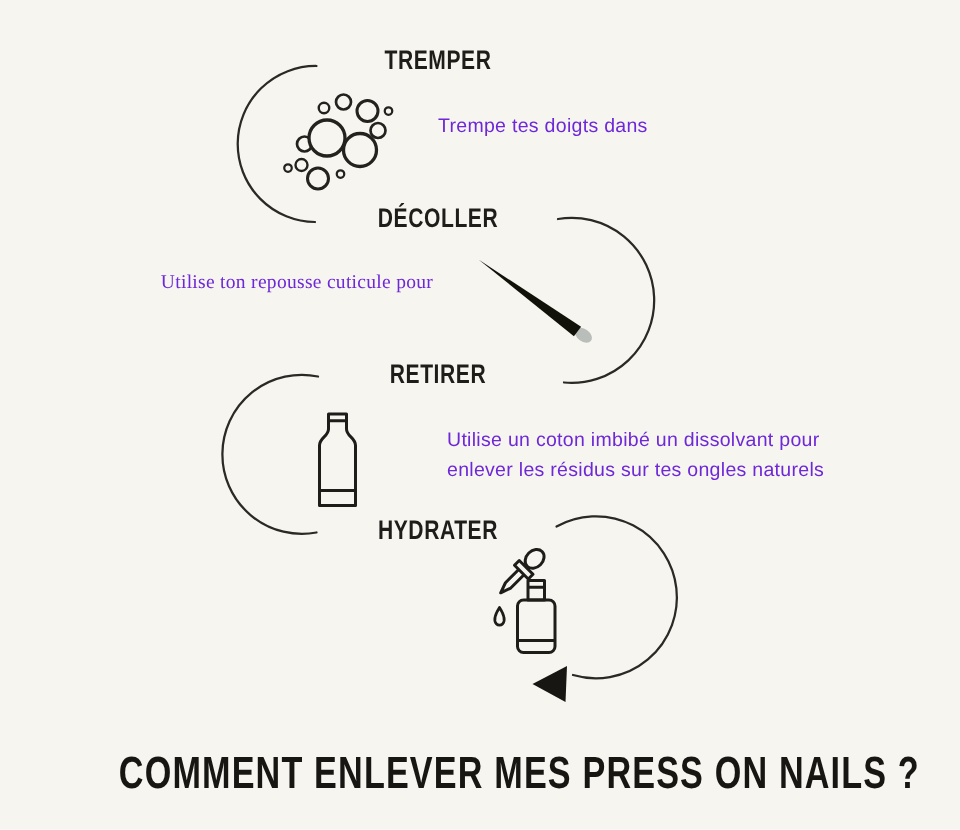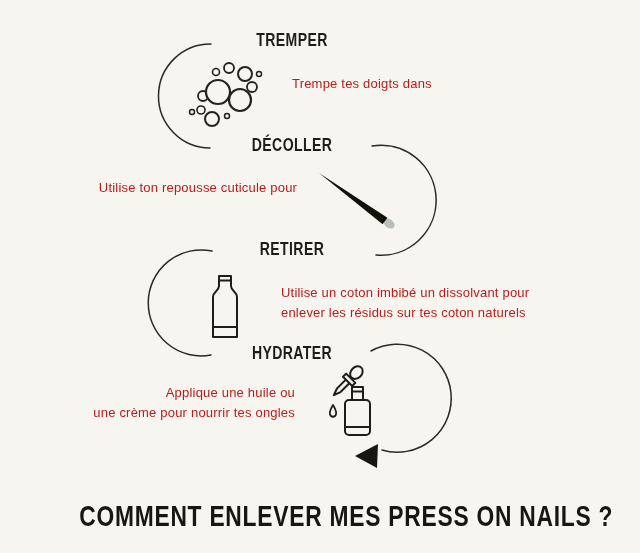--- a/index.html
+++ b/index.html
@@ -21,25 +21,25 @@
     letter-spacing:.5px;
     transform:scaleX(.78);
     transform-origin:center;
     color:#1f1d1a;
     white-space:nowrap;
   }
   .step-text{
     position:absolute;
     font-size:13px;
     line-height:20px;
-    color:#b91c1c;
+    color:#6d28d9;
     letter-spacing:.2px;
   }
   .step-text.align-left{text-align:left;}
-  .step-text.align-center{text-align:center;}
+  .step-text.align-center{text-align:center;font-family:Liberation Serif, serif;}
   .step-text.align-right{text-align:right;}
   .main-title{
     position:absolute;
     left:0;right:0;
     top:499px;
     text-align:center;
     font-weight:bold;
     font-size:30px;
     letter-spacing:1px;
     transform:scaleX(.76);
@@ -103,31 +103,27 @@
 
   <svg style="left:205px;top:270px" width="45" height="75" viewBox="0 0 45 75">
     <g fill="none" stroke="#1f1d1a" stroke-width="2" stroke-linejoin="round">
       <path d="M 14 16 V 6 H 26 V 16"></path>
       <path d="M 14 10.5 H 26"></path>
       <path d="M 14 16 C 14 21, 8 21.5, 8 27 L 8 67 L 32 67 L 32 27 C 32 21.5, 26 21, 26 16"></path>
       <path d="M 8 57 H 32"></path>
     </g>
   </svg>
 
-  <div class="step-text align-left" style="left:281px;top:283px;width:270px">
+  <div class="step-text align-left" style="left:298px;top:283px;width:270px">
     <div>Utilise un coton imbibé un dissolvant pour</div>
-    <div>enlever les résidus sur tes coton naturels</div>
+    <div>enlever les résidus sur tes ongles naturels</div>
   </div>
 
   <div class="step-label" style="top:343px">HYDRATER</div>
 
-  <div class="step-text align-right" style="left:35px;top:383px;width:260px">
-    <div>Applique une huile ou</div>
-    <div>une crème pour nourrir tes ongles</div>
-  </div>
 
   <svg style="left:315px;top:358px" width="70" height="85" viewBox="0 0 70 85">
     <g fill="none" stroke="#1f1d1a" stroke-width="2" stroke-linejoin="round">
 
       <g transform="translate(40,16) rotate(45)">
         <ellipse cx="0" cy="-2" rx="5.5" ry="7"></ellipse>
         <rect x="-6.5" y="6" width="13" height="4.5"></rect>
         <path d="M -2.5 10.5 L -2.5 23 L 0 30 L 2.5 23 L 2.5 10.5"></path>
       </g>
 

